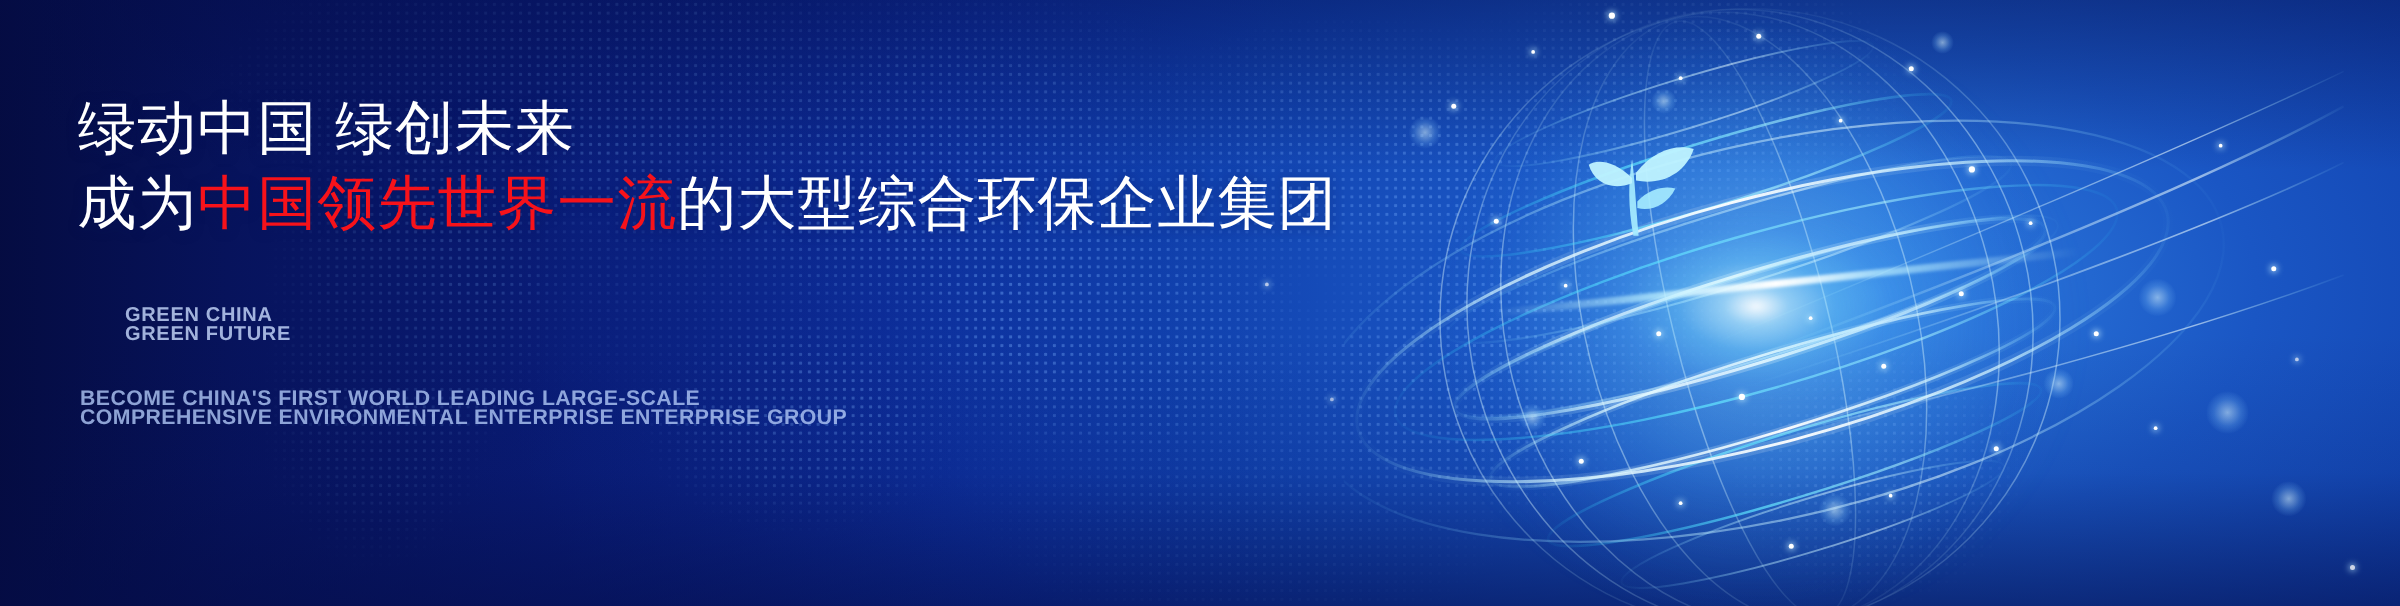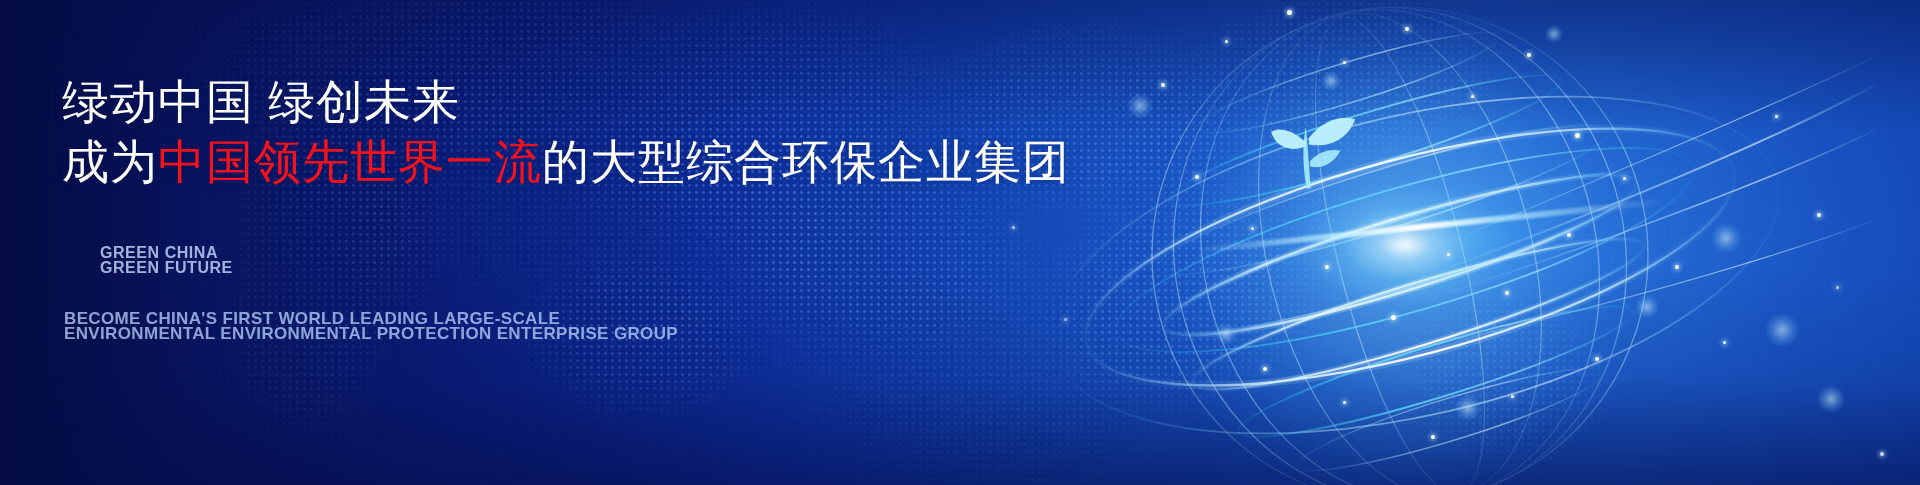--- a/index.html
+++ b/index.html
@@ -322,17 +322,17 @@
       <div class="h-line h-line-2"><span>成为</span><span class="hl-red">中国领先世界一流</span><span>的大型综合环保企业集团</span></div>
     </div>
 
     <div class="tagline">
       <div>GREEN CHINA</div>
       <div>GREEN FUTURE</div>
     </div>
 
     <div class="subcopy">
       <div>BECOME CHINA'S FIRST WORLD LEADING LARGE-SCALE</div>
-      <div>ENVIRONMENTAL ENVIRONMENTAL PROTECTION ENTERPRISE GROUP</div>
+      <div>COMPREHENSIVE ENVIRONMENTAL ENTERPRISE ENTERPRISE GROUP</div>
     </div>
 
   </div>
 </div>
 
 </body></html>

